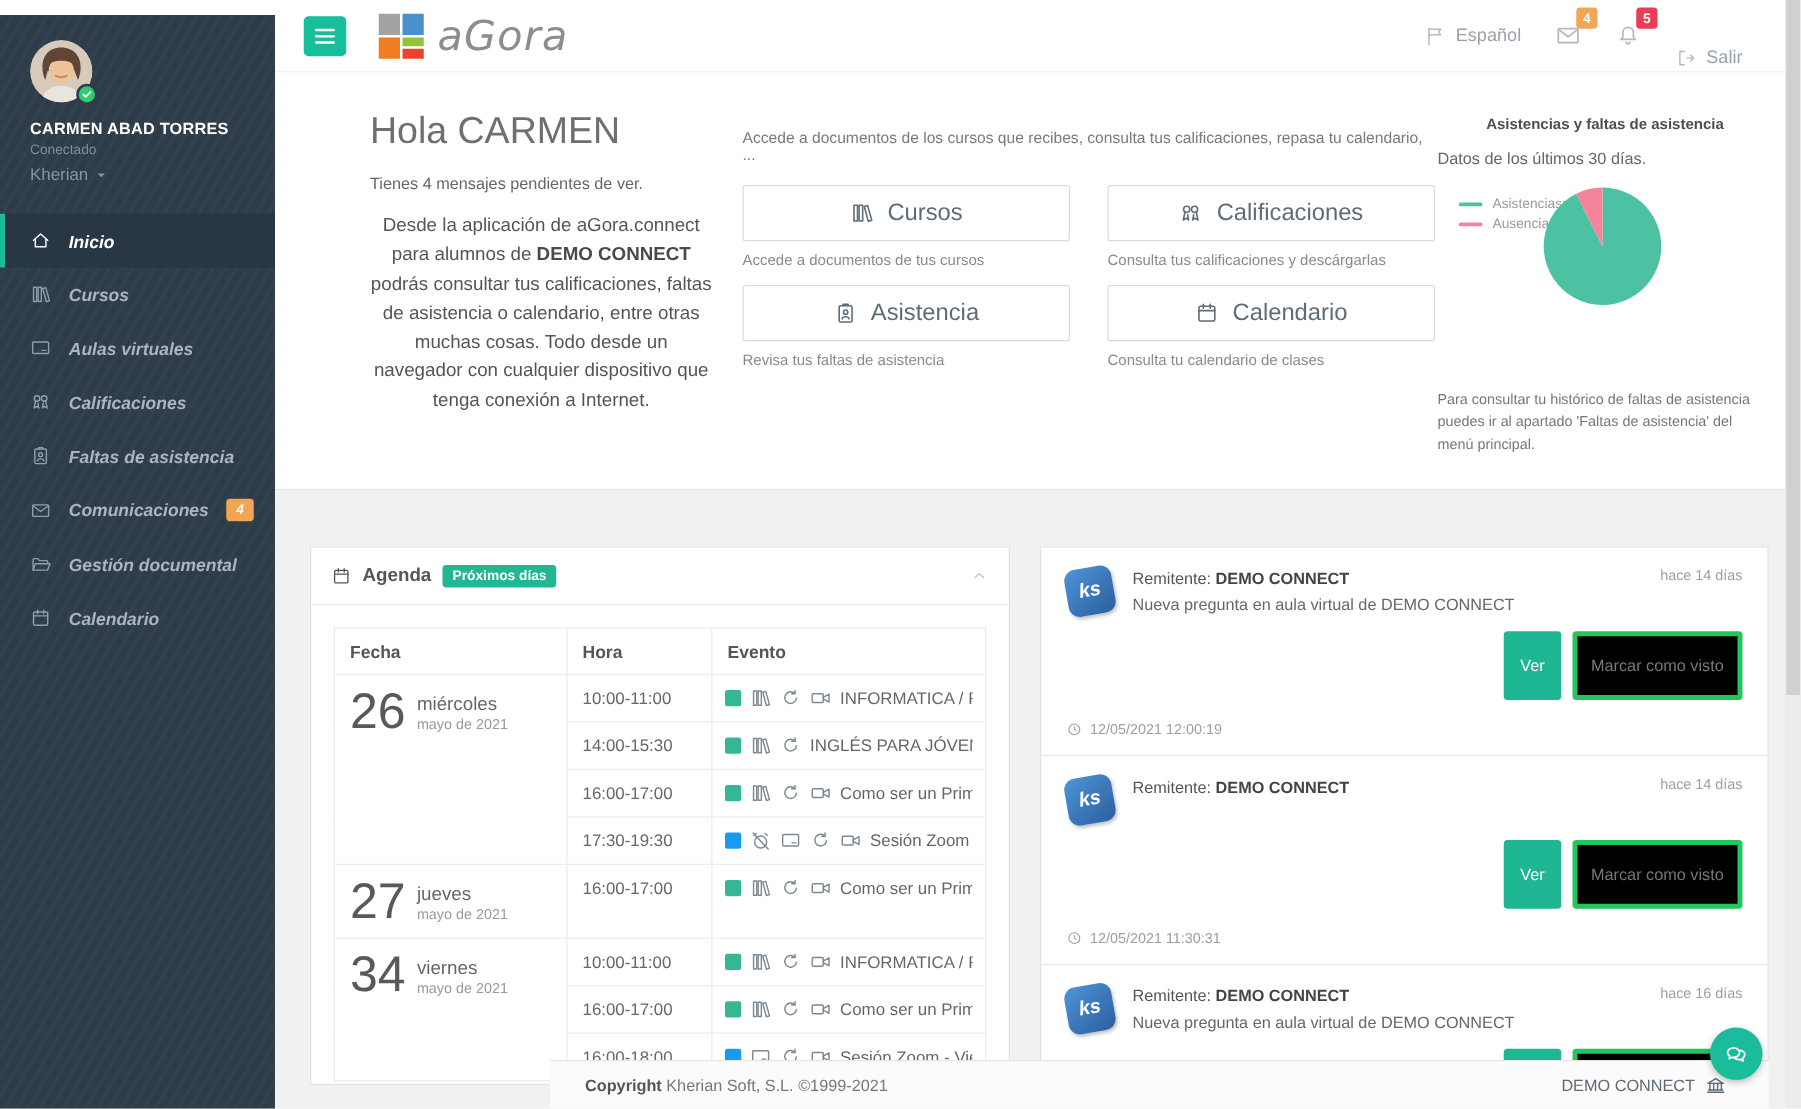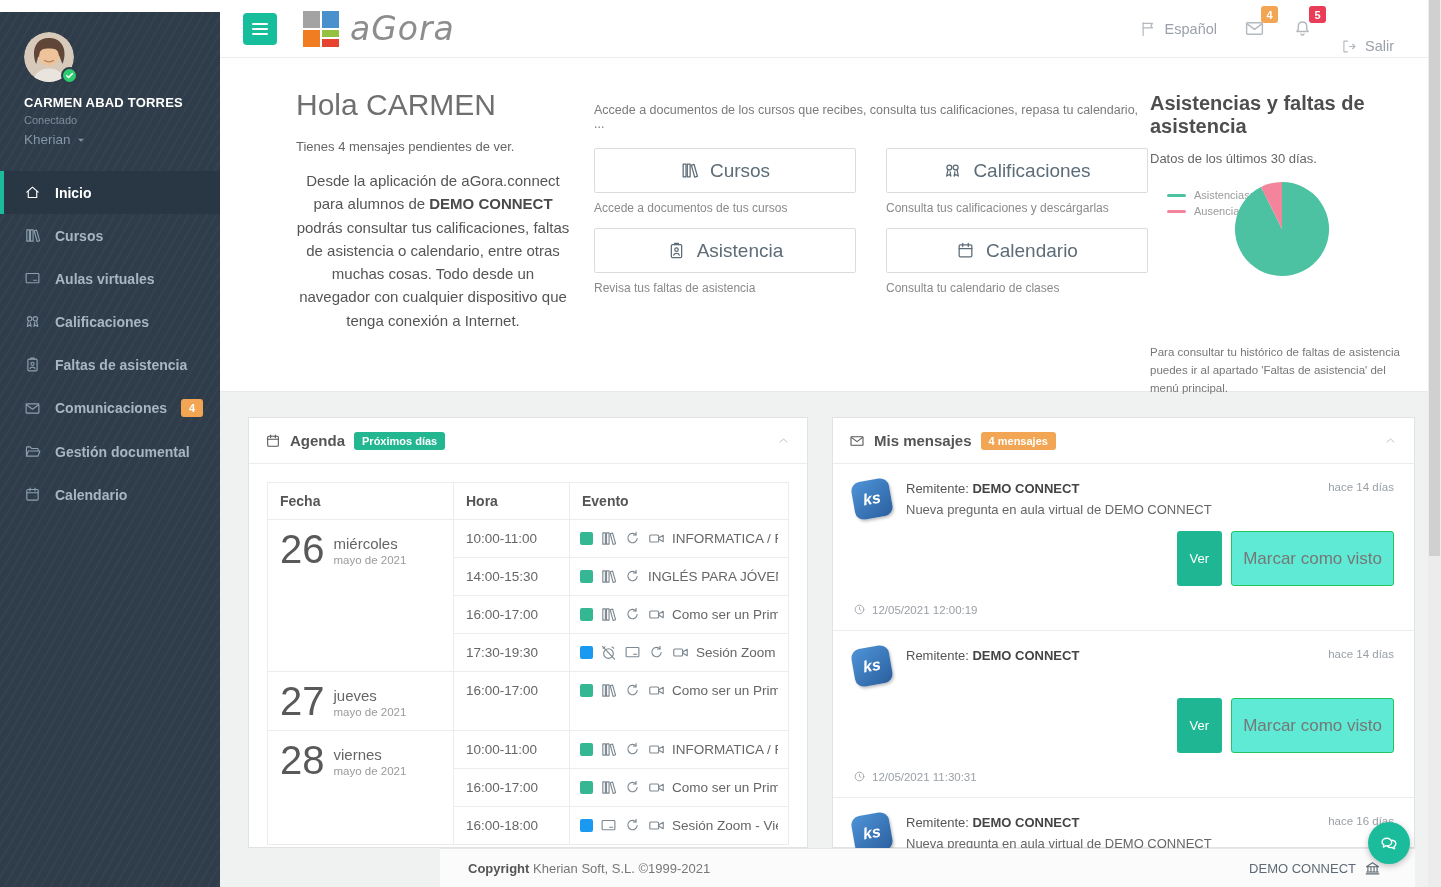--- a/index.html
+++ b/index.html
@@ -15,21 +15,21 @@
   .avatar-wrap { position:relative; width:50px; height:50px; }
   .avatar { width:50px; height:50px; border-radius:50%; overflow:hidden; display:block; }
   .check-badge { position:absolute; right:-4px; bottom:-2px; width:17px; height:17px; border-radius:50%;
     background:#2ecc71; border:2px solid #2f3c4a; display:flex; align-items:center; justify-content:center; color:#fff; }
   .check-badge .icn { font-size:9px; }
   .user-name { margin-top:13px; color:#fff; font-weight:700; font-size:13px; letter-spacing:.2px; }
   .user-status { margin-top:4px; color:#7d8e9c; font-size:11px; }
   .user-options { margin-top:6px; color:#8596a5; font-size:13.5px; display:flex; align-items:center; gap:3px; cursor:pointer; width:max-content; }
   .user-options .icn { font-size:14px; }
   .nav { margin-top:24px; }
-  .nav-item { display:flex; align-items:center; gap:14px; padding:13px 24px; color:#a9b6c2; font-size:14px; font-weight:600; cursor:pointer; }
+  .nav-item { display:flex; align-items:center; gap:14px; padding:13px 24px; color:#a9b6c2; font-size:14px; font-weight:600; cursor:pointer;font-style:italic; }
   .nav-item .nav-icn { font-size:17px; color:#8da0af; }
   .nav-item .nav-icn .icn { width:17px; height:17px; }
   .nav-item.active { background:#293644; color:#fff; border-left:4px solid #1abc9c; padding-left:20px; }
   .nav-item.active .nav-icn { color:#fff; }
   .nav-badge { margin-left:auto; background:#f2a654; color:#fff; font-size:11px; font-weight:700; padding:3px 8px; border-radius:3px; }
 
   
   .main { position:absolute; left:220px; top:0; right:13px; bottom:0; background:#f0f1f1; }
   .header { height:58px; background:#fff; border-bottom:1px solid #ececec; display:flex; align-items:center; padding:0 34px 0 23px; }
   .hamburger { width:34px; height:32px; border-radius:4px; background:#17be9b; border:none; display:flex; flex-direction:column;
@@ -60,31 +60,31 @@
   .welcome-par b { color:#4a4a4a; }
   .col-access { margin-left:16px; width:556px; flex:none; padding-top:34px; }
   .access-title { font-size:20px; font-weight:700; color:#4e4e4e; }
   .access-sub { margin-top:11px; font-size:12.5px; color:#7a7a7a; }
   .cards { margin-top:17px; display:grid; grid-template-columns:262px 262px; column-gap:30px; row-gap:13px; }
   .card { height:45px; background:#fff; border:1px solid #dcdcdc; border-radius:2px; display:flex; align-items:center;
     justify-content:center; gap:11px; font-size:19px; color:#5d6c77; cursor:pointer; }
   .card .icn { font-size:19px; }
   .card-caption { margin-top:8px; font-size:12px; color:#8a8a8a; }
   .col-att { margin-left:auto; width:268px; flex:none; padding-top:34px; }
-  .att-title { font-size:20px; font-weight:700; color:#4e4e4e; }
+  .att-title { font-size:12px; font-weight:700; color:#4e4e4e;text-align:center; }
   .att-sub { margin-top:13px; font-size:13px; color:#666; }
   .att-chart { position:relative; height:178px; }
   .legend { position:absolute; left:17px; top:23px; }
   .legend-row { display:flex; align-items:center; gap:8px; margin-bottom:4px; font-size:11px; color:#9b9b9b; }
   .legend-swatch { width:19px; height:3px; border-radius:2px; }
   .pie { position:absolute; left:83px; top:14px; width:98px; height:98px; }
   .att-note { font-size:11.5px; color:#777; line-height:1.55; width:256px; }
 
   
-  .bottom-section { background:#f0f1f1; height:456px; display:flex; gap:24px; padding:25px 13px 0 28px; overflow:hidden; }
+  .bottom-section { background:#f0f1f1; height:456px; display:flex; gap:24px; padding:25px 13px 0 28px; overflow:hidden;margin-top:20px; }
   .panel { background:#fff; border:1px solid #e2e2e2; }
   .panel-agenda { width:560px; flex:none; }
   .panel-msgs { flex:1; min-width:0; }
   .panel-head { height:46px; display:flex; align-items:center; padding:0 16px; border-bottom:1px solid #ececec; gap:9px; }
   .panel-head .phicon { font-size:16px; color:#555; }
   .panel-title { font-size:15px; font-weight:700; color:#555; }
   .badge-green { background:#22b691; color:#fff; font-size:11px; font-weight:700; padding:3px 8px; border-radius:3px; }
   .badge-orange { background:#f2a654; color:#fff; font-size:11px; font-weight:700; padding:3px 8px; border-radius:3px; }
   .panel-chev { margin-left:auto; color:#c2c2c2; cursor:pointer; }
   .panel-chev .icn { font-size:15px; }
@@ -112,21 +112,21 @@
   .ks { width:38px; height:38px; flex:none; border-radius:9px; background:linear-gradient(145deg,#4e94d8,#2b5f9e);
     transform:rotate(-10deg); display:flex; align-items:center; justify-content:center; color:#fff; font-size:16px;
     font-style:italic; font-weight:700; box-shadow:1px 2px 3px rgba(0,0,0,.25); }
   .msg-body-wrap { flex:1; min-width:0; padding-top:1px; }
   .msg-sender { font-size:13px; color:#555; }
   .msg-sender b { color:#444; }
   .msg-text { margin-top:6px; font-size:13px; color:#666; }
   .msg-ago { position:absolute; right:20px; top:17px; font-size:11.5px; color:#9aa0a6; }
   .msg-actions { display:flex; justify-content:flex-end; gap:9px; margin-top:13px; }
   .btn-ver { background:#1fb793; color:#fff; border:none; border-radius:3px; padding:20px 13px; font-size:13px; cursor:pointer; }
-  .btn-mark { background:#5eead4; color:#777; border:1px solid #22c55e; border-radius:3px; padding:6px 11px; font-size:17px; cursor:pointer; }
+  .btn-mark { background:#000000; color:#777; border:4px solid #22c55e; border-radius:3px; padding:6px 11px; font-size:13px; cursor:pointer; }
   .msg-time { display:flex; align-items:center; gap:6px; margin-top:17px; font-size:11.5px; color:#9aa0a6; }
   .msg-time .icn { font-size:13px; }
 
   
   .footer { position:absolute; left:220px; right:13px; bottom:0; height:39px; background:#fbfbfb; border-top:1px solid #e7e7e7;
     display:flex; align-items:center; padding:0 34px 0 28px; z-index:6; }
   .foot-left { font-size:13px; color:#777; }
   .foot-left b { color:#555; }
   .foot-right { margin-left:auto; display:flex; align-items:center; gap:8px; font-size:13px; color:#5f6a74; }
   .foot-right .icn { font-size:17px; }
@@ -583,21 +583,21 @@
                           <path d="M15 11.2l6.5-3.7v9L15 12.8z"></path>
                         </svg>
                       </span>
                       <span class="evt-label">Como ser un Prim</span>
                     </div>
                   </td>
                 </tr>
                 <tr>
                   <td class="c-date" rowspan="3">
                     <div class="date-wrap">
-                      <span class="date-num">28</span>
+                      <span class="date-num">34</span>
                       <span class="date-meta">
                         <div class="date-weekday">viernes</div>
                         <div class="date-month">mayo de 2021</div>
                       </span>
                     </div>
                   </td>
                   <td class="c-time">10:00-11:00</td>
                   <td class="c-evt">
                     <div class="evt-inner">
                       <span class="evt-square" style="background:#36b793"></span>
@@ -678,33 +678,20 @@
                       <span class="evt-label">Sesión Zoom - Vie</span>
                     </div>
                   </td>
                 </tr>
               </tbody>
             </table>
         </div>
       </div>
 
       <div class="panel panel-msgs">
-        <div class="panel-head">
-          <span class="phicon">
-              <svg class="icn" viewBox="0 0 24 24" fill="none" stroke="currentColor" stroke-width="1.6" stroke-linecap="round" stroke-linejoin="round">
-                <rect x="3" y="5.5" width="18" height="13" rx="1"></rect>
-                <path d="M4 7l8 6 8-6"></path>
-              </svg>
-            </span>
-          <span class="panel-title">Mis mensajes</span>
-          <span class="badge-orange">4 mensajes</span>
-          <span class="panel-chev"><span><svg class="icn" viewBox="0 0 24 24" fill="none" stroke="currentColor" stroke-width="1.6" stroke-linecap="round" stroke-linejoin="round">
-                  <path d="M6.5 14.5L12 9.5l5.5 5"></path>
-                </svg></span></span>
-        </div>
         <div id="msg-list">
             <div class="msg">
               <div class="msg-top">
                 <div class="ks">ks</div>
                 <div class="msg-body-wrap">
                   <div class="msg-sender">Remitente: <b>DEMO CONNECT</b></div>
                   <div class="msg-text">Nueva pregunta en aula virtual de DEMO CONNECT</div>
                 </div>
               </div>
               <div class="msg-ago">hace 14 días</div>

